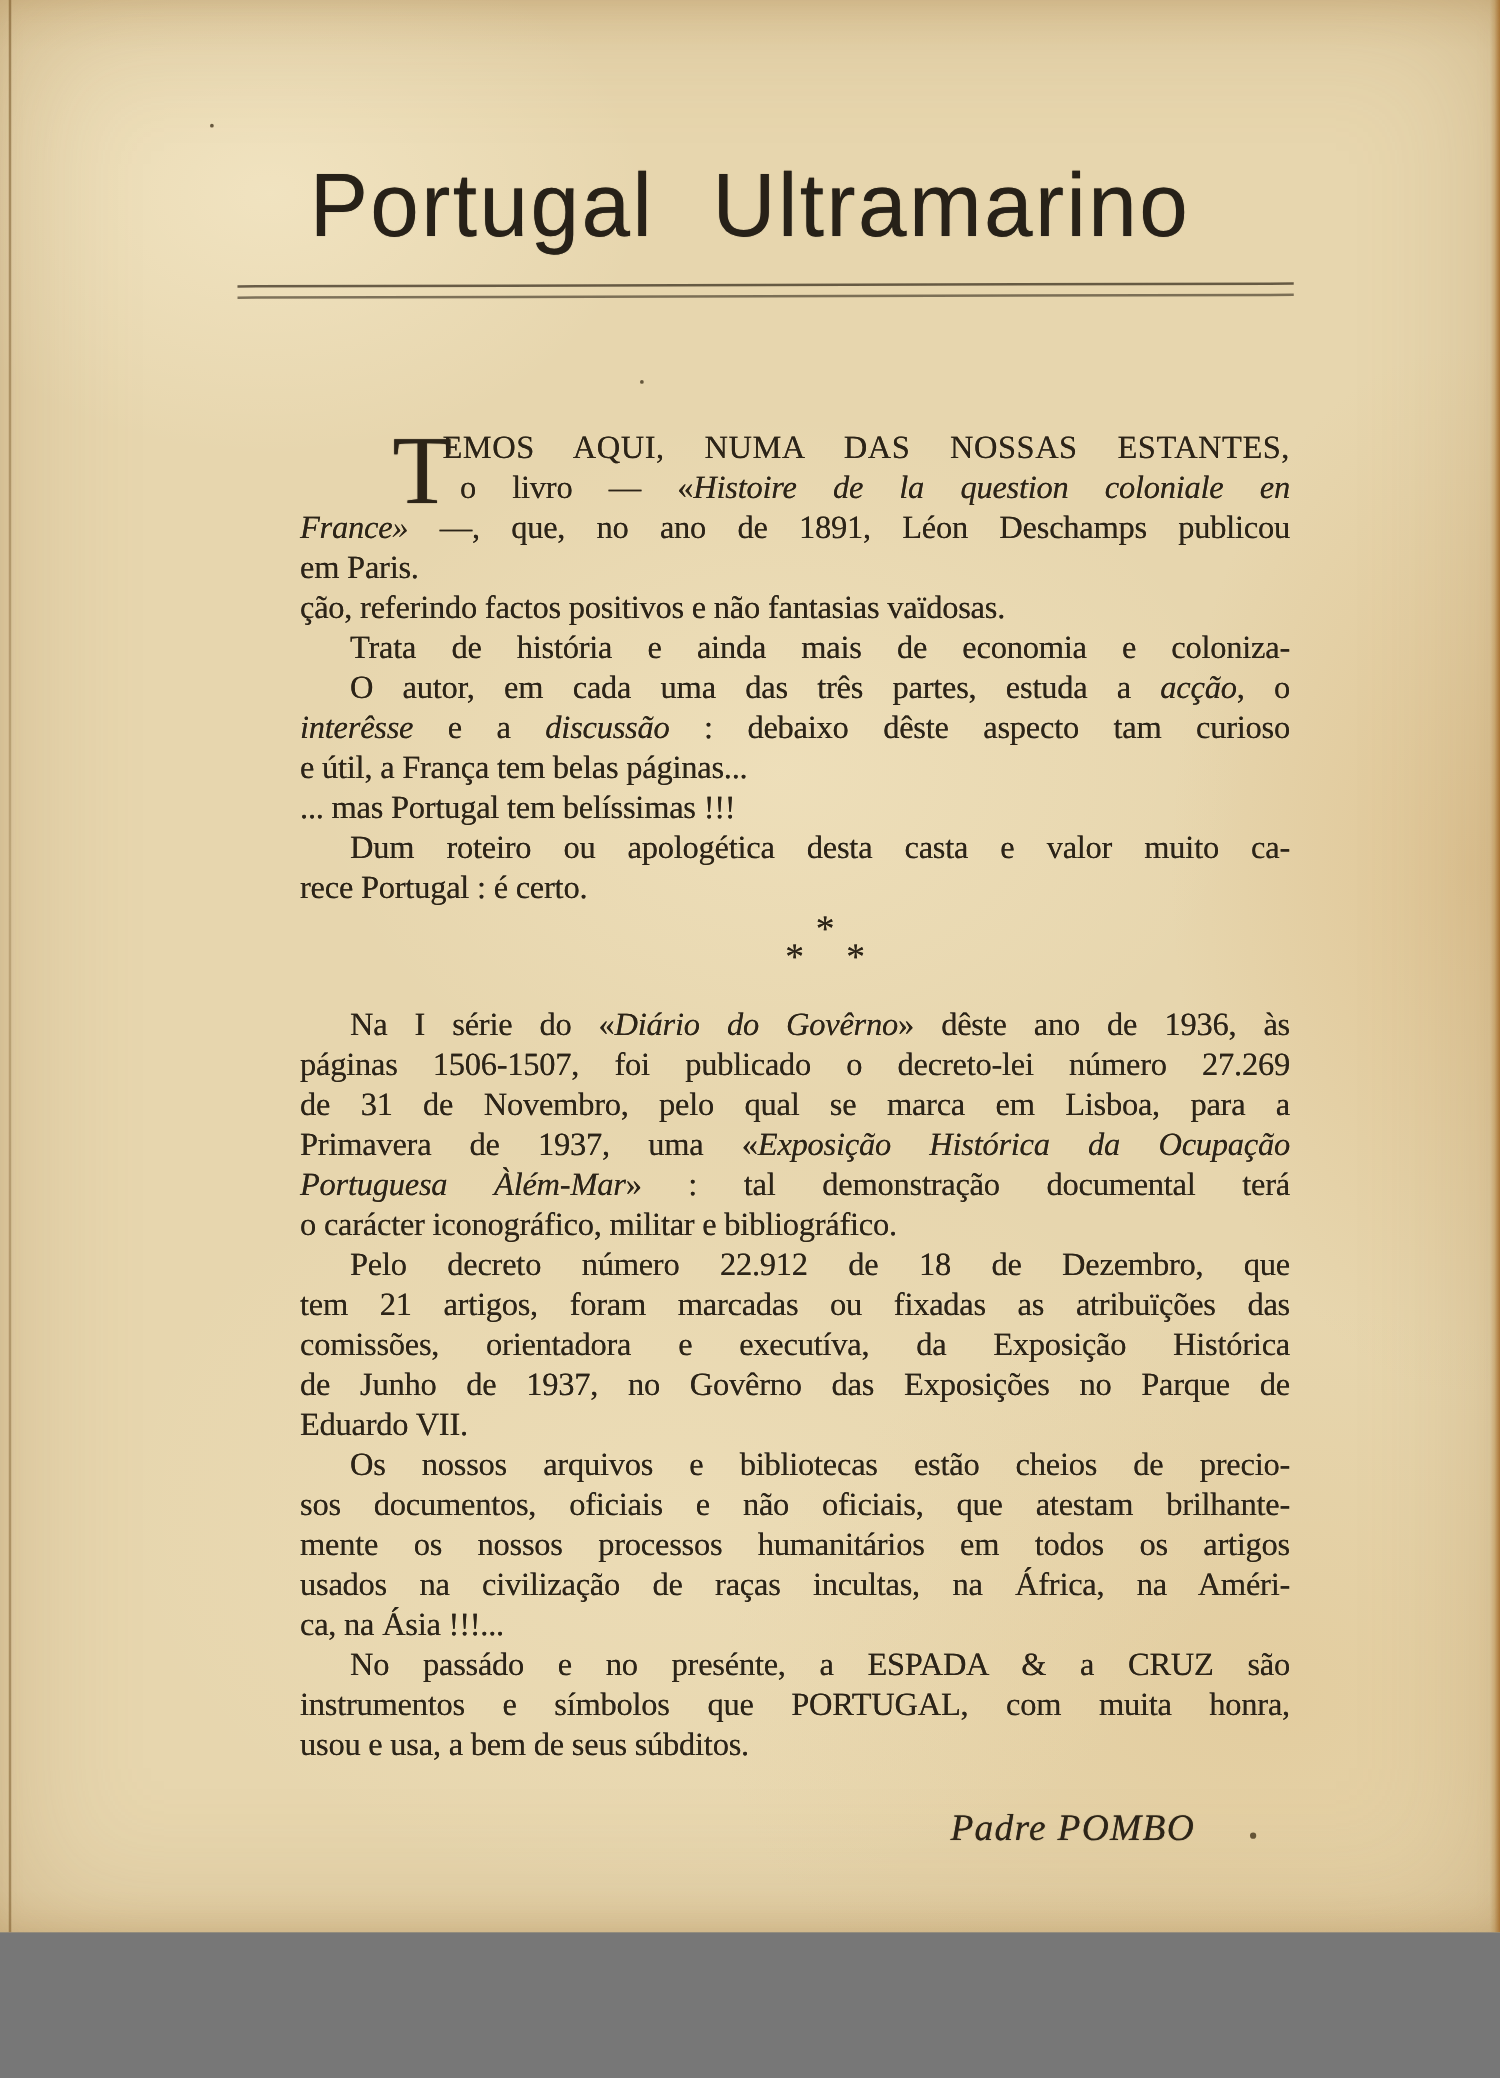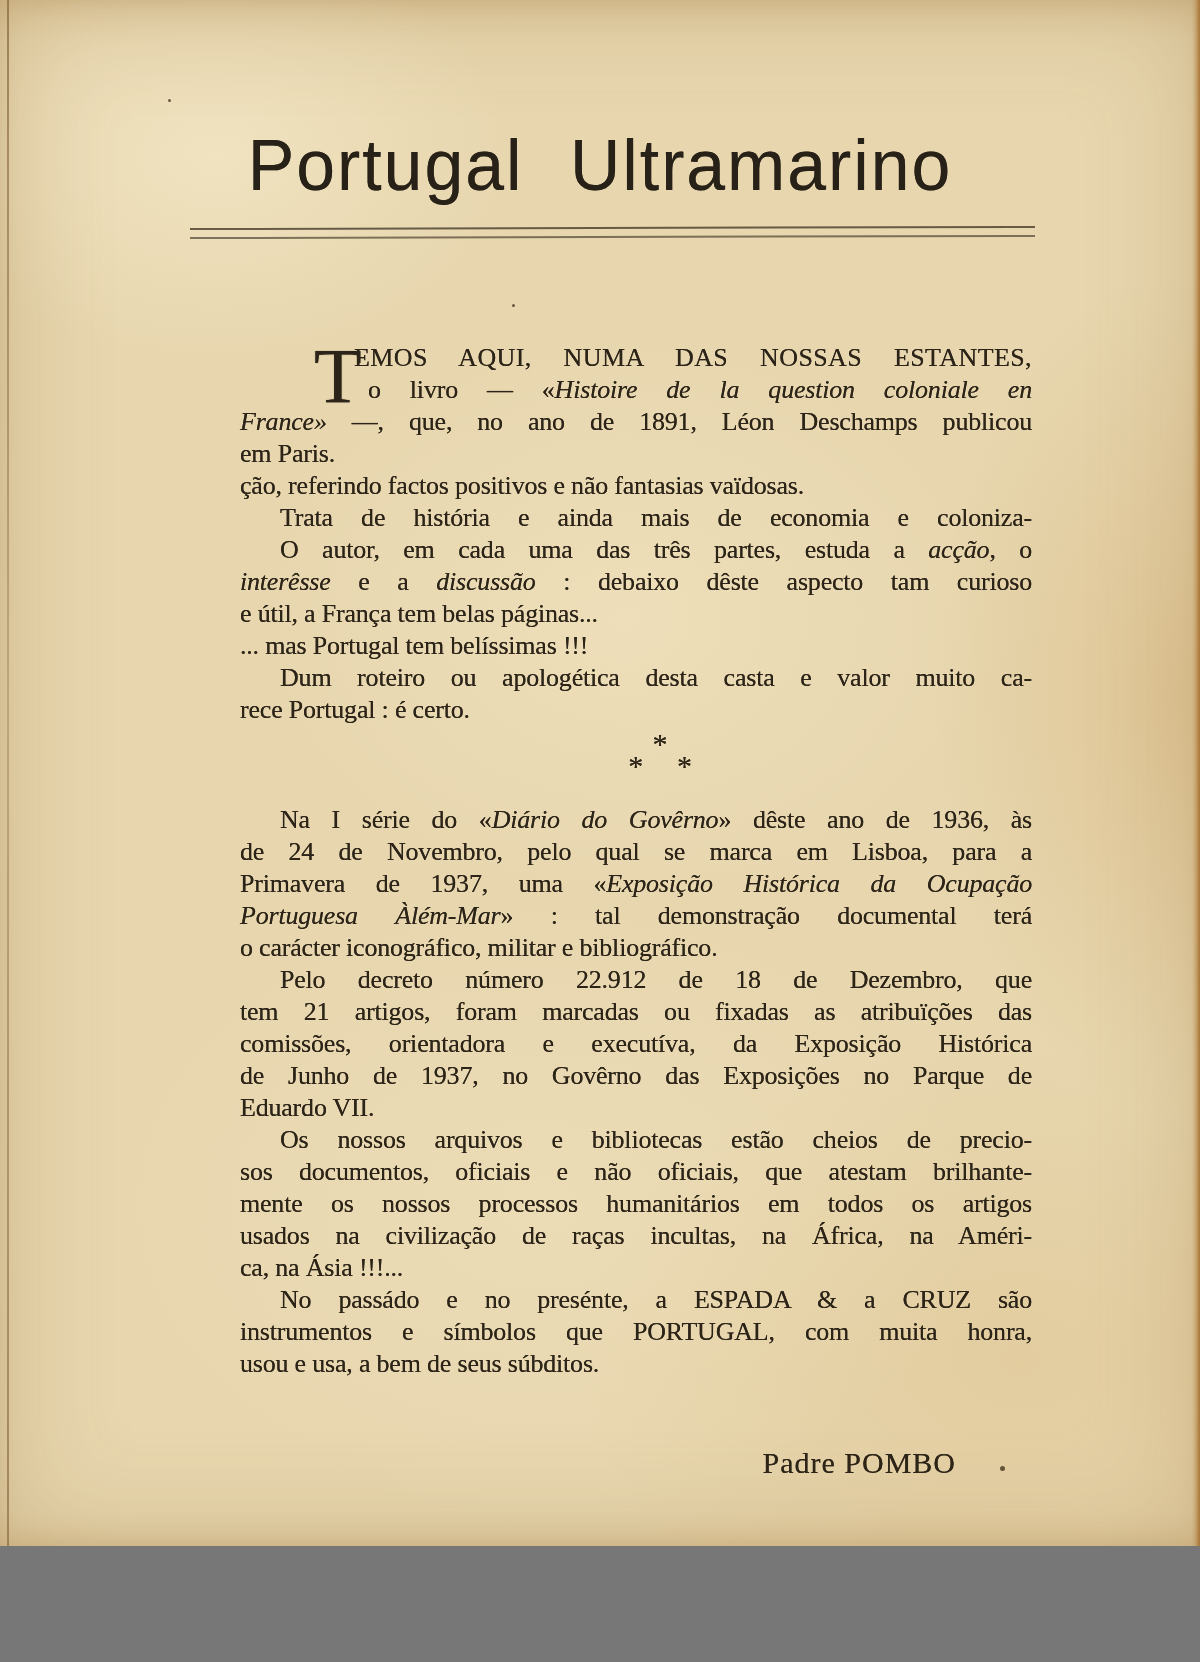--- a/index.html
+++ b/index.html
@@ -64,21 +64,21 @@
   .it{font-style:italic;}
 
   .asterism{height:70px;padding-top:8px;text-align:center;}
   .asterism .row{line-height:20px;font-size:30px;height:22px;
     position:relative;left:24px;}
   .asterism .row2 span{display:inline-block;margin:0 17px;}
 
   .signature{
     position:absolute;top:1446px;left:240px;width:792px;
     text-align:right;padding-right:76px;box-sizing:border-box;
-    font-size:30px;letter-spacing:1px;
+    font-style:italic;font-size:30px;letter-spacing:1px;
     text-shadow:0 0 .6px rgba(44,36,24,.85);
   }
 </style>
 </head>
 <body>
 
 <div class="page">
   <div class="crease"></div>
   <div class="edge-right"></div>
   <div class="speck s1"></div>
@@ -116,21 +116,22 @@
         <span>*</span>
       </div>
       <div class="row row2">
         <span>*</span><span>*</span>
       </div>
     </div>
 
     <div class="para-group">
       <div>
           <div class="line ind just"><span>Na I série do «</span><span class="it">Diário do Govêrno</span><span>» dêste ano de 1936, às</span></div>
-          <div class="line just"><span>de 24 de Novembro, pelo qual se marca em Lisboa, para a</span></div>
+          <div class="line just"><span>páginas 1506-1507, foi publicado o decreto-lei número 27.269</span></div>
+          <div class="line just"><span>de 31 de Novembro, pelo qual se marca em Lisboa, para a</span></div>
           <div class="line just"><span>Primavera de 1937, uma «</span><span class="it">Exposição Histórica da Ocupação</span></div>
           <div class="line just"><span class="it">Portuguesa Àlém-Mar</span><span>» : tal demonstração documental terá</span></div>
           <div class="line left"><span>o carácter iconográfico, militar e bibliográfico.</span></div>
           <div class="line ind just"><span>Pelo decreto número 22.912 de 18 de Dezembro, que</span></div>
           <div class="line just"><span>tem 21 artigos, foram marcadas ou fixadas as atribuïções das</span></div>
           <div class="line just"><span>comissões, orientadora e executíva, da Exposição Histórica</span></div>
           <div class="line just"><span>de Junho de 1937, no Govêrno das Exposições no Parque de</span></div>
           <div class="line left"><span>Eduardo VII.</span></div>
           <div class="line ind just"><span>Os nossos arquivos e bibliotecas estão cheios de precio-</span></div>
           <div class="line just"><span>sos documentos, oficiais e não oficiais, que atestam brilhante-</span></div>

